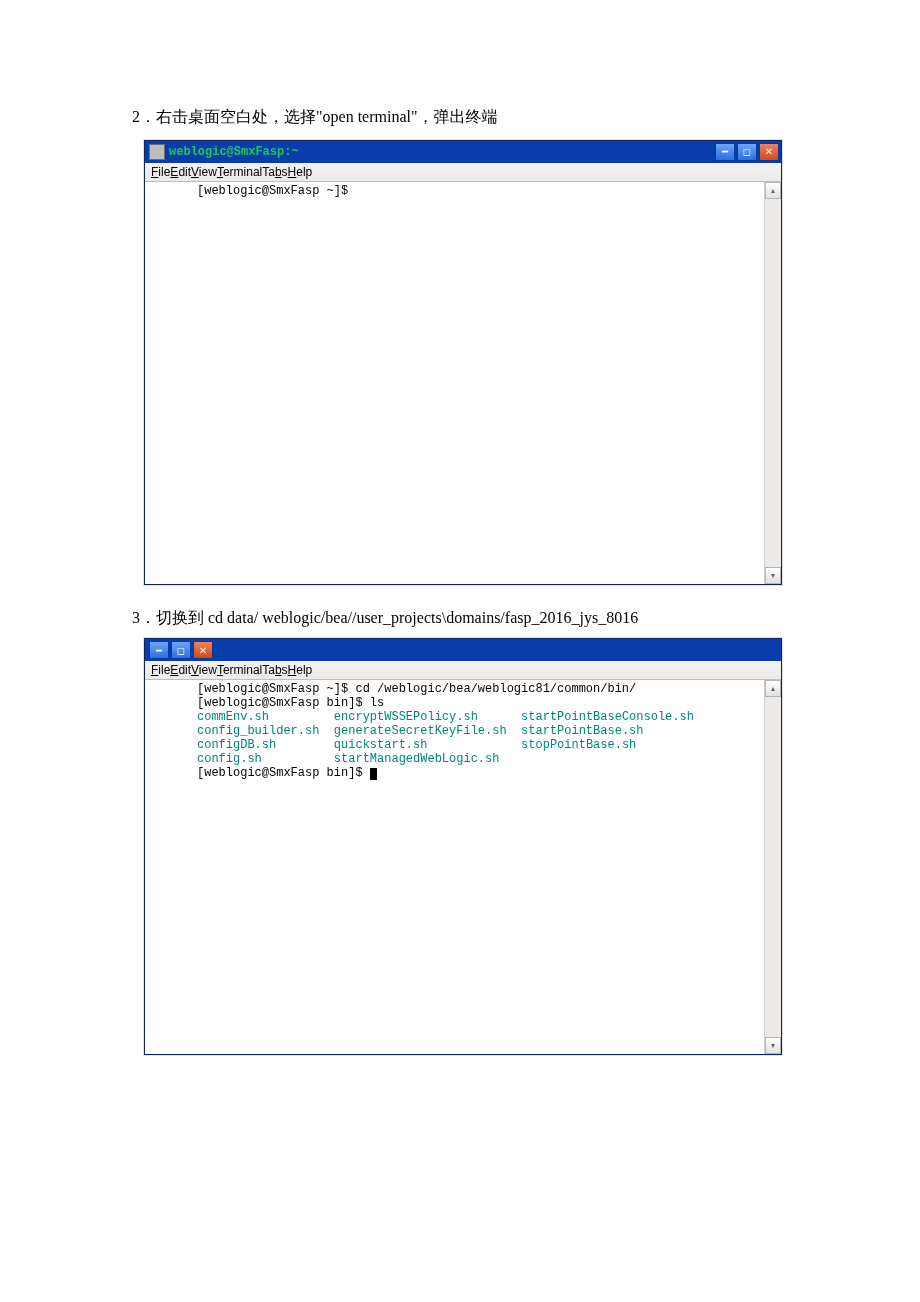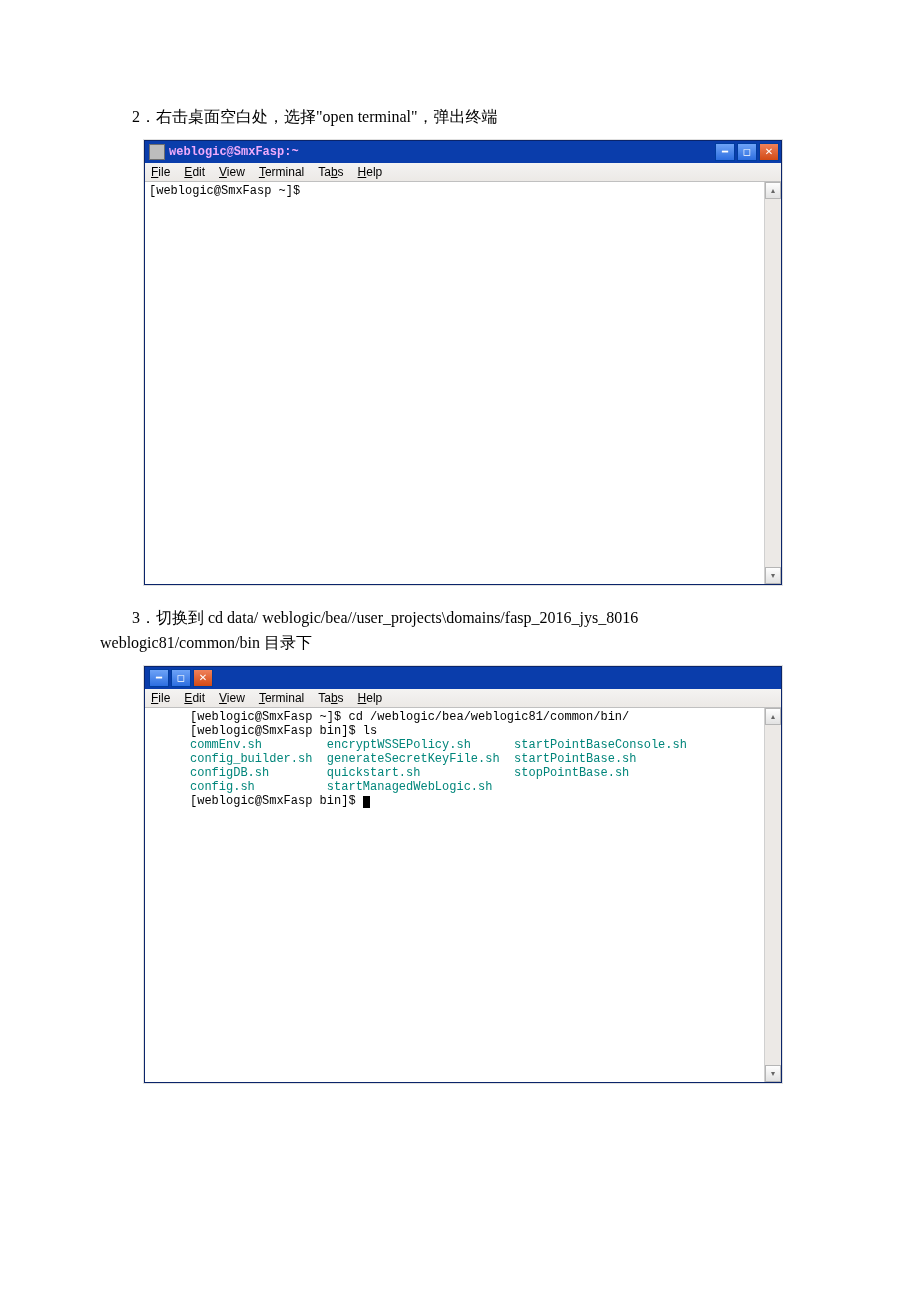--- a/index.html
+++ b/index.html
@@ -50,21 +50,21 @@
     align-items:center;
     gap:4px;
   }
   .titlebar .app-icon {
     width:14px;height:14px;
     background:#bdbdbd;
     border:1px solid #6e6e6e;
     display:inline-block;
   }
   .titlebar .title-text {
-    color:#f0abfc;
+    color:#22c55e;
     font-family: "Courier New", monospace;
     font-weight:bold;
     font-size:12px;
     white-space:pre;
   }
   .titlebar .win-btns {
     display:flex;
     gap:2px;
   }
   .win-btn {
@@ -80,27 +80,27 @@
   .win-btn.min, .win-btn.max { background:#4b8bf5; background:linear-gradient(#6ea3f7,#2d6ee0);}
   .win-btn.close { background:#e35f2c; background:linear-gradient(#f0815a,#d24a16);}
   .menubar {
     background: linear-gradient(#f4f3f2,#ece9e6);
     border-bottom:1px solid #c0c0c0;
     padding: 2px 6px;
     font-family: sans-serif;
     font-size: 12px;
     color:#000;
     display:flex;
-    gap:14px;
     text-align:center;
   }
   .menubar span u { text-decoration: underline; }
   .term-body-wrap {
     display:flex;
     background:#fff;
+    padding-left:48px;
   }
   .term-body {
     flex:1;
     font-family: "Courier New", monospace;
     font-size: 12px;
     line-height: 14px;
     color:#000;
     padding: 2px 4px;
     min-height: 398px;
     white-space: pre;
@@ -123,21 +123,21 @@
     border:1px solid #b5b5b5;
     display:flex;align-items:center;justify-content:center;
     font-size:8px;color:#666;
   }
   .term-body .cursor {
     display:inline-block;
     width:7px; height:12px;
     background:#000;
     vertical-align:bottom;
   }
-  .second .term-body { min-height: 370px; margin-left: 41px; }
+  .second .term-body { min-height: 370px; }
 </style>
 </head>
 <body>
 
 <div class="page">
 
   <p class="step-text">2．右击桌面空白处，选择"open terminal"，弹出终端</p>
 
   <div class="term-window">
     <div class="titlebar">
@@ -161,22 +161,21 @@
     </div>
     <div class="term-body-wrap">
       <div class="term-body"><span>[weblogic@SmxFasp ~]$ </span></div>
       <div class="scrollbar">
         <div class="sb-btn">▴</div>
         <div class="sb-btn">▾</div>
       </div>
     </div>
   </div>
 
-  <p class="step-text" style="margin-bottom:0">3．切换到 cd data/ weblogic/bea//user_projects\domains/fasp_2016_jys_8016</p>
-  <p class="step-text-cont">weblogic81/common/bin 目录下</p>
+  <p class="step-text" style="margin-bottom:8px">3．切换到 cd data/ weblogic/bea//user_projects\domains/fasp_2016_jys_8016</p>
 
   <div class="term-window second">
     <div class="titlebar">
       <div class="win-btns">
         <div class="win-btn min">━</div>
         <div class="win-btn max">◻</div>
         <div class="win-btn close">✕</div>
       </div>
     </div>
     <div class="menubar">

